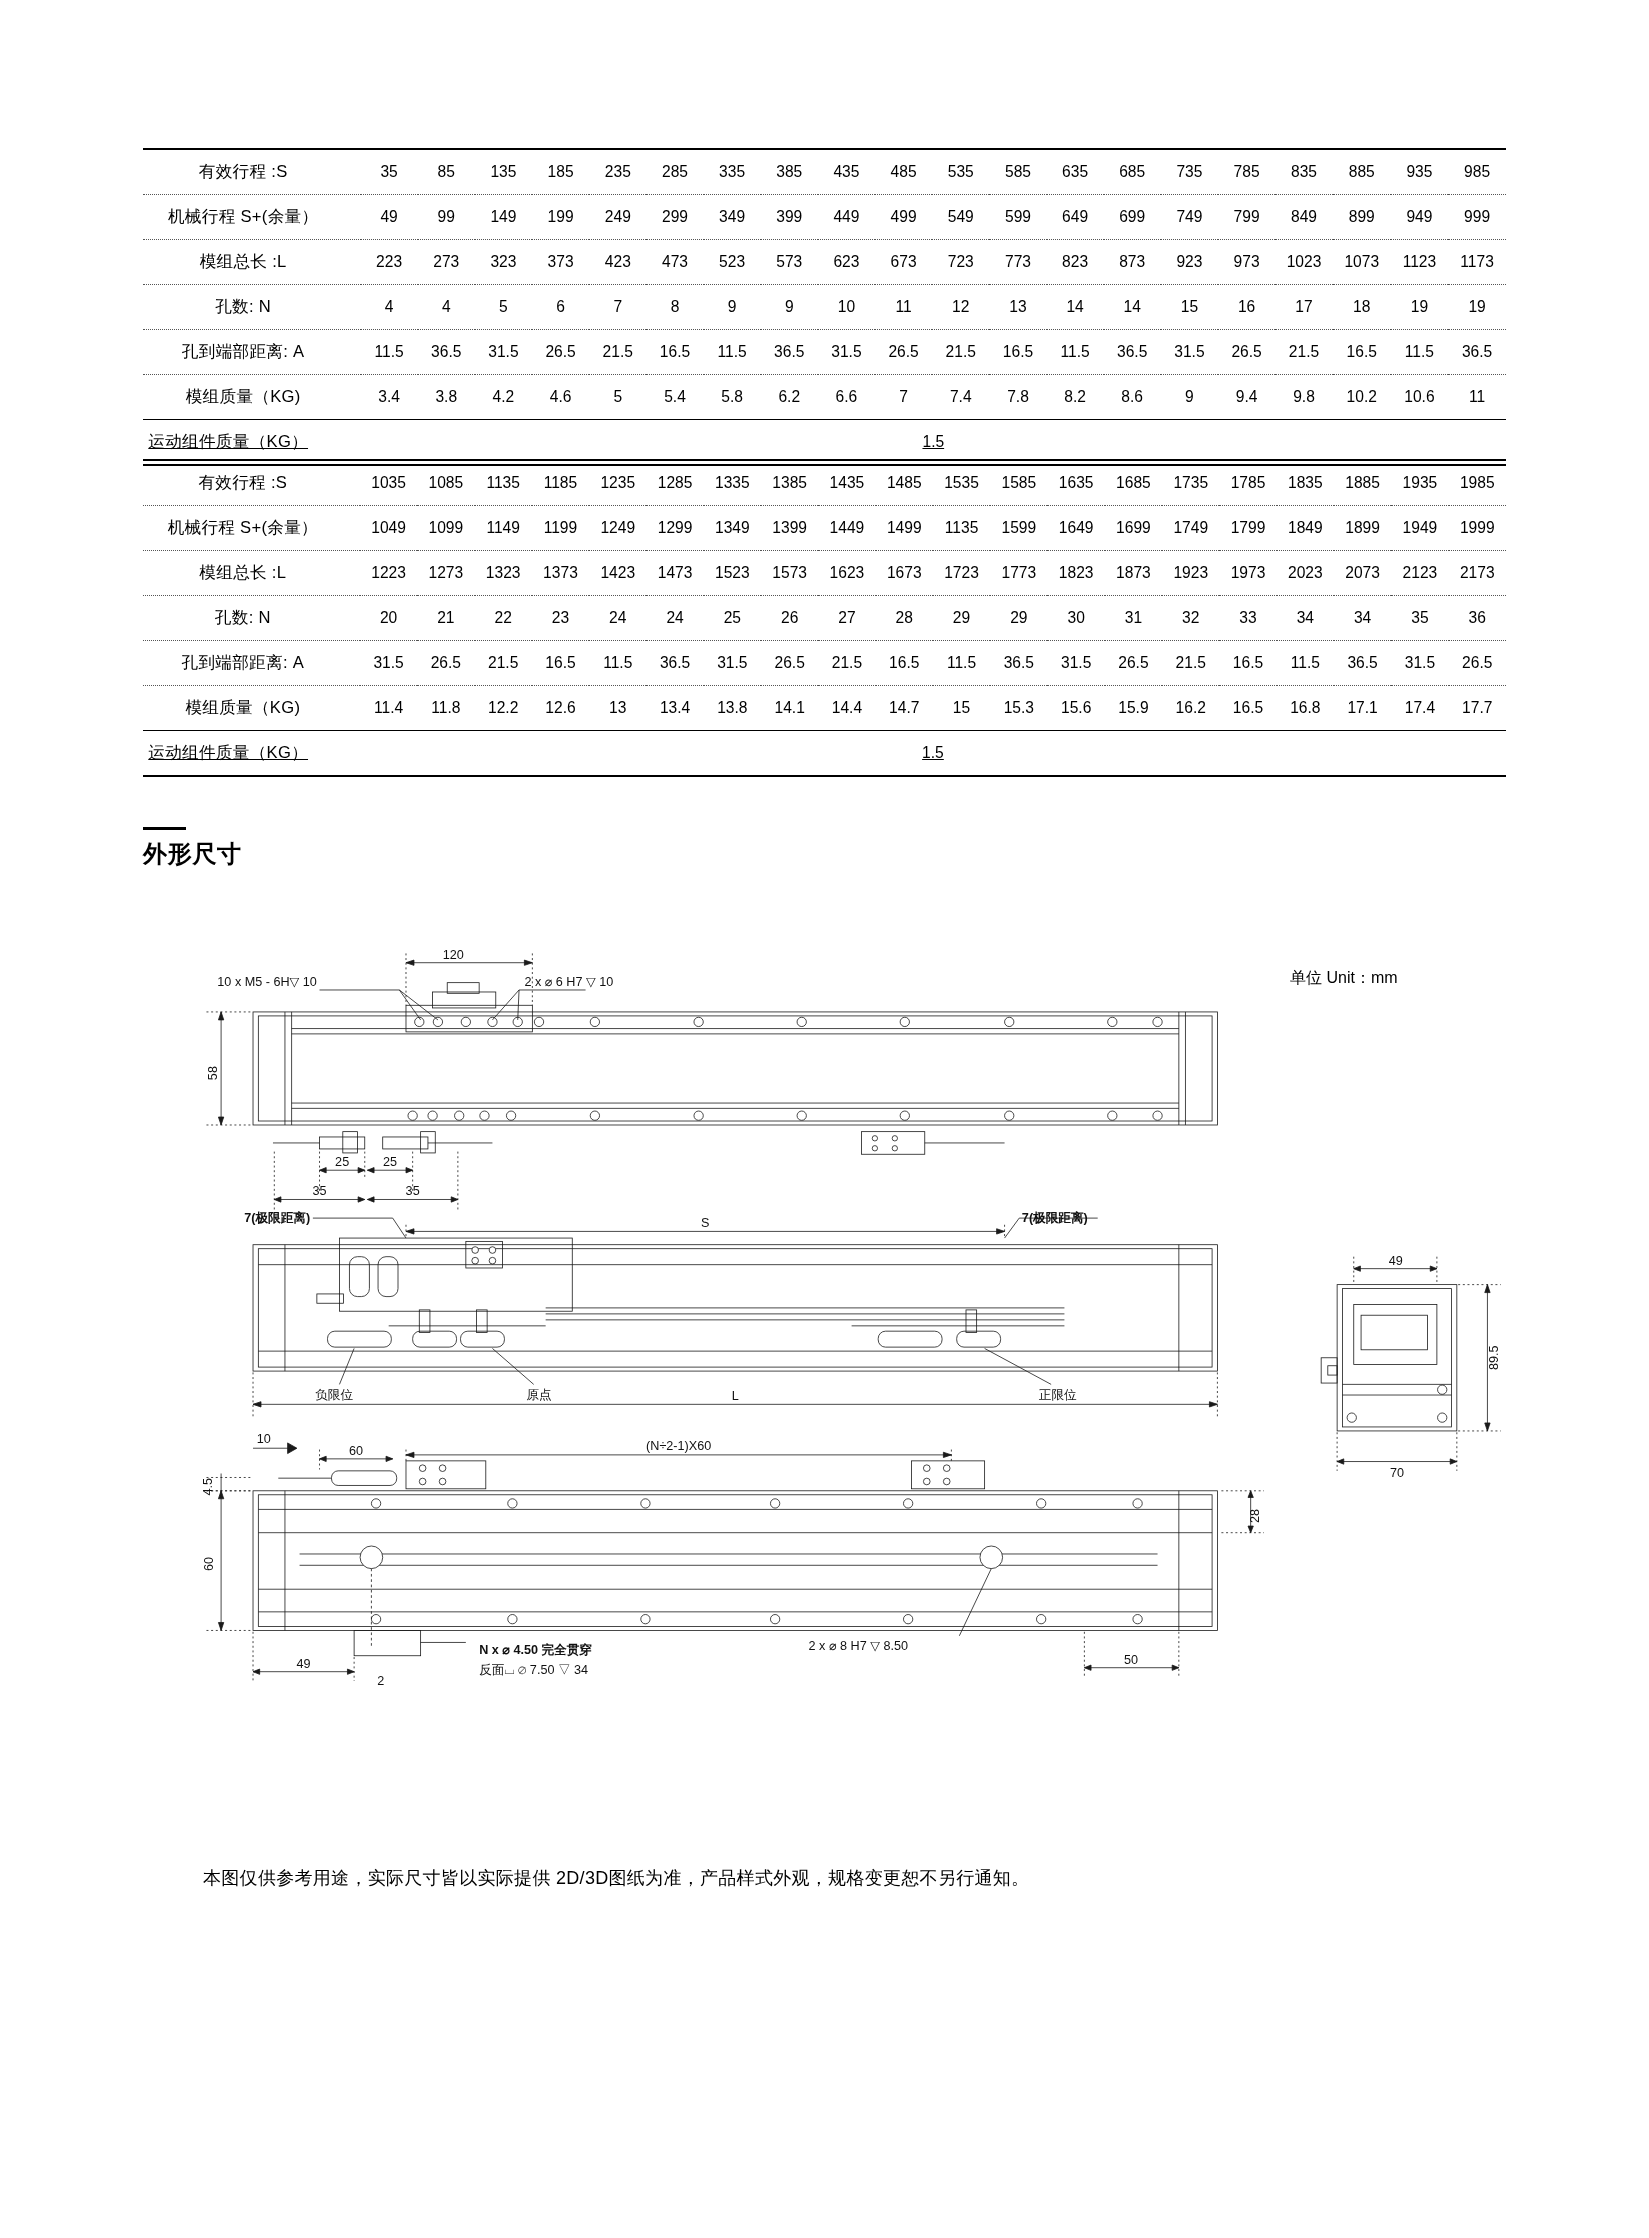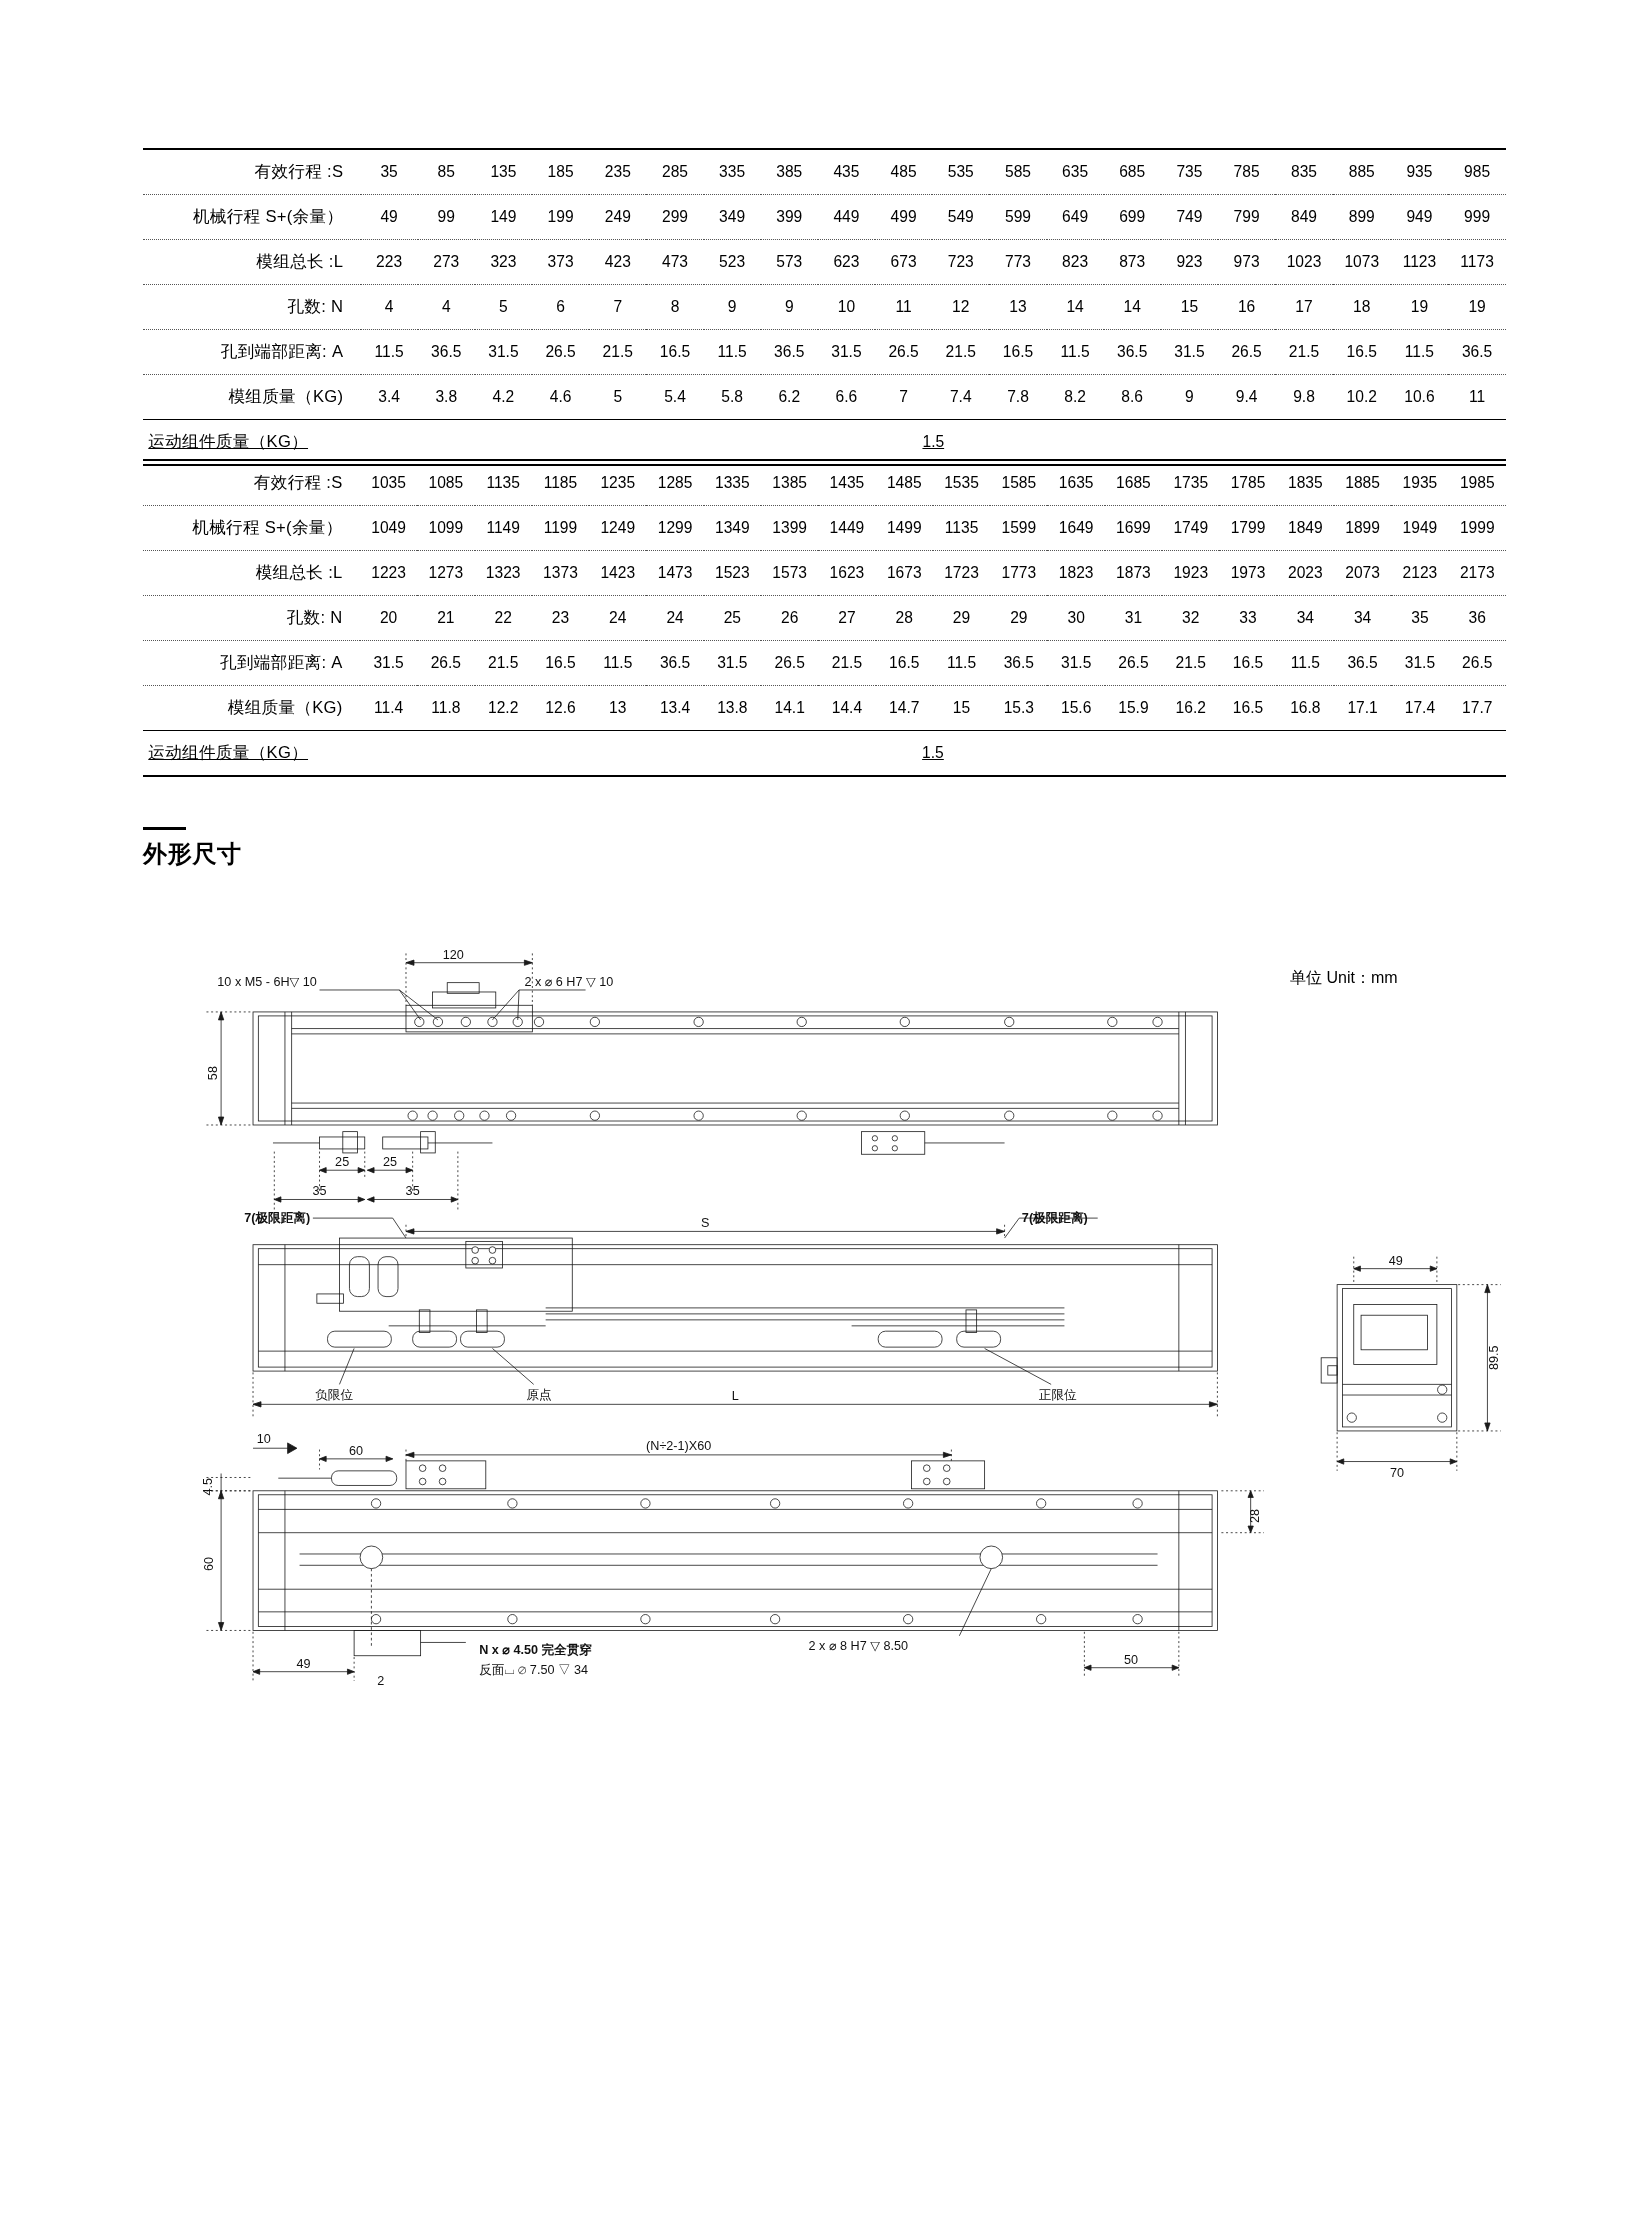--- a/index.html
+++ b/index.html
@@ -43,21 +43,21 @@
     white-space: nowrap;
   }
   .spec-table tr:first-child td { border-top: 2px solid #000; }
   .spec-table tr.last-row td {
     border-bottom: 2px solid #000;
     border-top: 1.3px solid #000;
     text-decoration: underline;
   }
   .spec-table td.rowlabel {
     width: 200px;
-    text-align: right;
+    text-align: center;
     padding-right: 17.3px;
     font-size: 16.6px;
     letter-spacing: 0.3px;
   }
   .spec-table td.rowlabel.lbl-wide {
     text-align: left;
     padding-left: 5.3px;
   }
   .spec-table td.val { width: 61px; }
   .spec-table td.single {
@@ -725,15 +725,16 @@
       <text x="540" y="1176">反面⌴ ⌀ 7.50 ▽ 34</text>
       <text x="1110" y="1140" text-anchor="middle">2 x ⌀ 8 H7 ▽ 8.50</text>
 
       <text x="1918" y="560" text-anchor="middle">49</text>
       <text x="2072" y="700" text-anchor="middle" transform="rotate(-90 2072 700)">89.5</text>
       <text x="1920" y="880" text-anchor="middle">70</text>
     </g>
   </svg>
   </div>
 
+  <div id="footer-note">本图仅供参考用途，实际尺寸皆以实际提供 2D/3D图纸为准，产品样式外观，规格变更恕不另行通知。</div>
 
 </div>
 
 
 </body></html>

